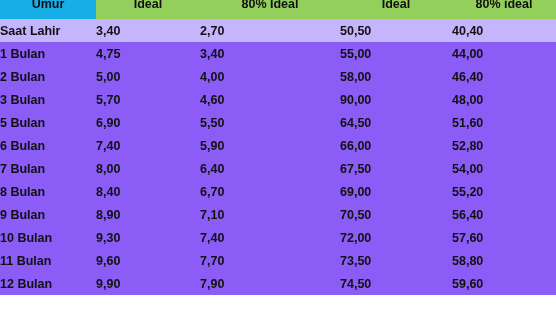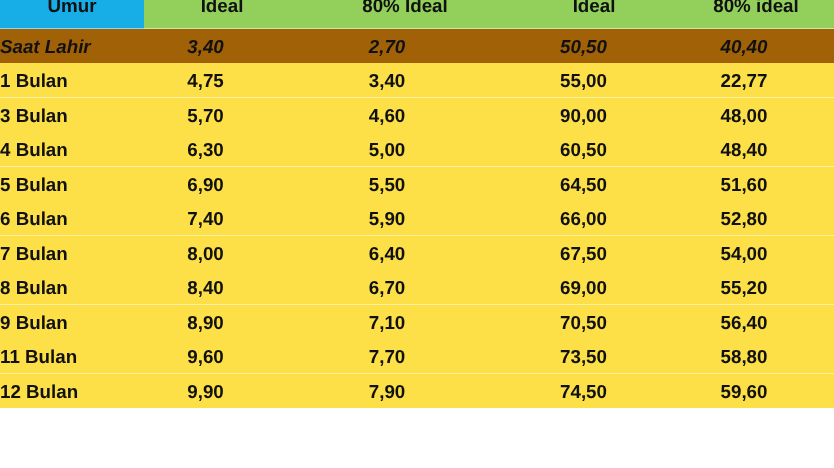--- a/index.html
+++ b/index.html
@@ -56,35 +56,33 @@
   }
   th.h-green {
     background: #92CF5B;
     color: #121212;
     text-align: center;
     font-size: 13px;
   }
 
   
   tr.row-highlight td {
-    background: #a16207;
-    font-style: italic;
+    background: #c4b5fd;
   }
 
   
   tr.row-normal td {
-    background: #fde047;
+    background: #8b5cf6;
   }
 
   td.cell-umur {
     text-align: left;
     padding-left: 6px;
   }
   td.cell-num {
-    text-align: center;
   }
   td.cell-num.num-bb-i  { padding-right: 22px; }
   td.cell-num.num-bb-80 { padding-right: 24px; }
   td.cell-num.num-tb-i  { padding-right: 14px; }
   td.cell-num.num-tb-80 { padding-right: 16px; }
 </style>
 </head>
 <body>
 
 <div id="sheet">
@@ -111,35 +109,35 @@
           <td class="cell-num num-bb-i">3,40</td>
           <td class="cell-num num-bb-80">2,70</td>
           <td class="cell-num num-tb-i">50,50</td>
           <td class="cell-num num-tb-80">40,40</td>
         </tr>
         <tr class="row-normal">
           <td class="cell-umur">1 Bulan</td>
           <td class="cell-num num-bb-i">4,75</td>
           <td class="cell-num num-bb-80">3,40</td>
           <td class="cell-num num-tb-i">55,00</td>
-          <td class="cell-num num-tb-80">22,77</td>
+          <td class="cell-num num-tb-80">44,00</td>
+        </tr>
+        <tr class="row-normal">
+          <td class="cell-umur">2 Bulan</td>
+          <td class="cell-num num-bb-i">5,00</td>
+          <td class="cell-num num-bb-80">4,00</td>
+          <td class="cell-num num-tb-i">58,00</td>
+          <td class="cell-num num-tb-80">46,40</td>
         </tr>
         <tr class="row-normal">
           <td class="cell-umur">3 Bulan</td>
           <td class="cell-num num-bb-i">5,70</td>
           <td class="cell-num num-bb-80">4,60</td>
           <td class="cell-num num-tb-i">90,00</td>
           <td class="cell-num num-tb-80">48,00</td>
-        </tr>
-        <tr class="row-normal">
-          <td class="cell-umur">4 Bulan</td>
-          <td class="cell-num num-bb-i">6,30</td>
-          <td class="cell-num num-bb-80">5,00</td>
-          <td class="cell-num num-tb-i">60,50</td>
-          <td class="cell-num num-tb-80">48,40</td>
         </tr>
         <tr class="row-normal">
           <td class="cell-umur">5 Bulan</td>
           <td class="cell-num num-bb-i">6,90</td>
           <td class="cell-num num-bb-80">5,50</td>
           <td class="cell-num num-tb-i">64,50</td>
           <td class="cell-num num-tb-80">51,60</td>
         </tr>
         <tr class="row-normal">
           <td class="cell-umur">6 Bulan</td>
@@ -163,20 +161,27 @@
           <td class="cell-num num-tb-80">55,20</td>
         </tr>
         <tr class="row-normal">
           <td class="cell-umur">9 Bulan</td>
           <td class="cell-num num-bb-i">8,90</td>
           <td class="cell-num num-bb-80">7,10</td>
           <td class="cell-num num-tb-i">70,50</td>
           <td class="cell-num num-tb-80">56,40</td>
         </tr>
         <tr class="row-normal">
+          <td class="cell-umur">10 Bulan</td>
+          <td class="cell-num num-bb-i">9,30</td>
+          <td class="cell-num num-bb-80">7,40</td>
+          <td class="cell-num num-tb-i">72,00</td>
+          <td class="cell-num num-tb-80">57,60</td>
+        </tr>
+        <tr class="row-normal">
           <td class="cell-umur">11 Bulan</td>
           <td class="cell-num num-bb-i">9,60</td>
           <td class="cell-num num-bb-80">7,70</td>
           <td class="cell-num num-tb-i">73,50</td>
           <td class="cell-num num-tb-80">58,80</td>
         </tr>
         <tr class="row-normal">
           <td class="cell-umur">12 Bulan</td>
           <td class="cell-num num-bb-i">9,90</td>
           <td class="cell-num num-bb-80">7,90</td>

